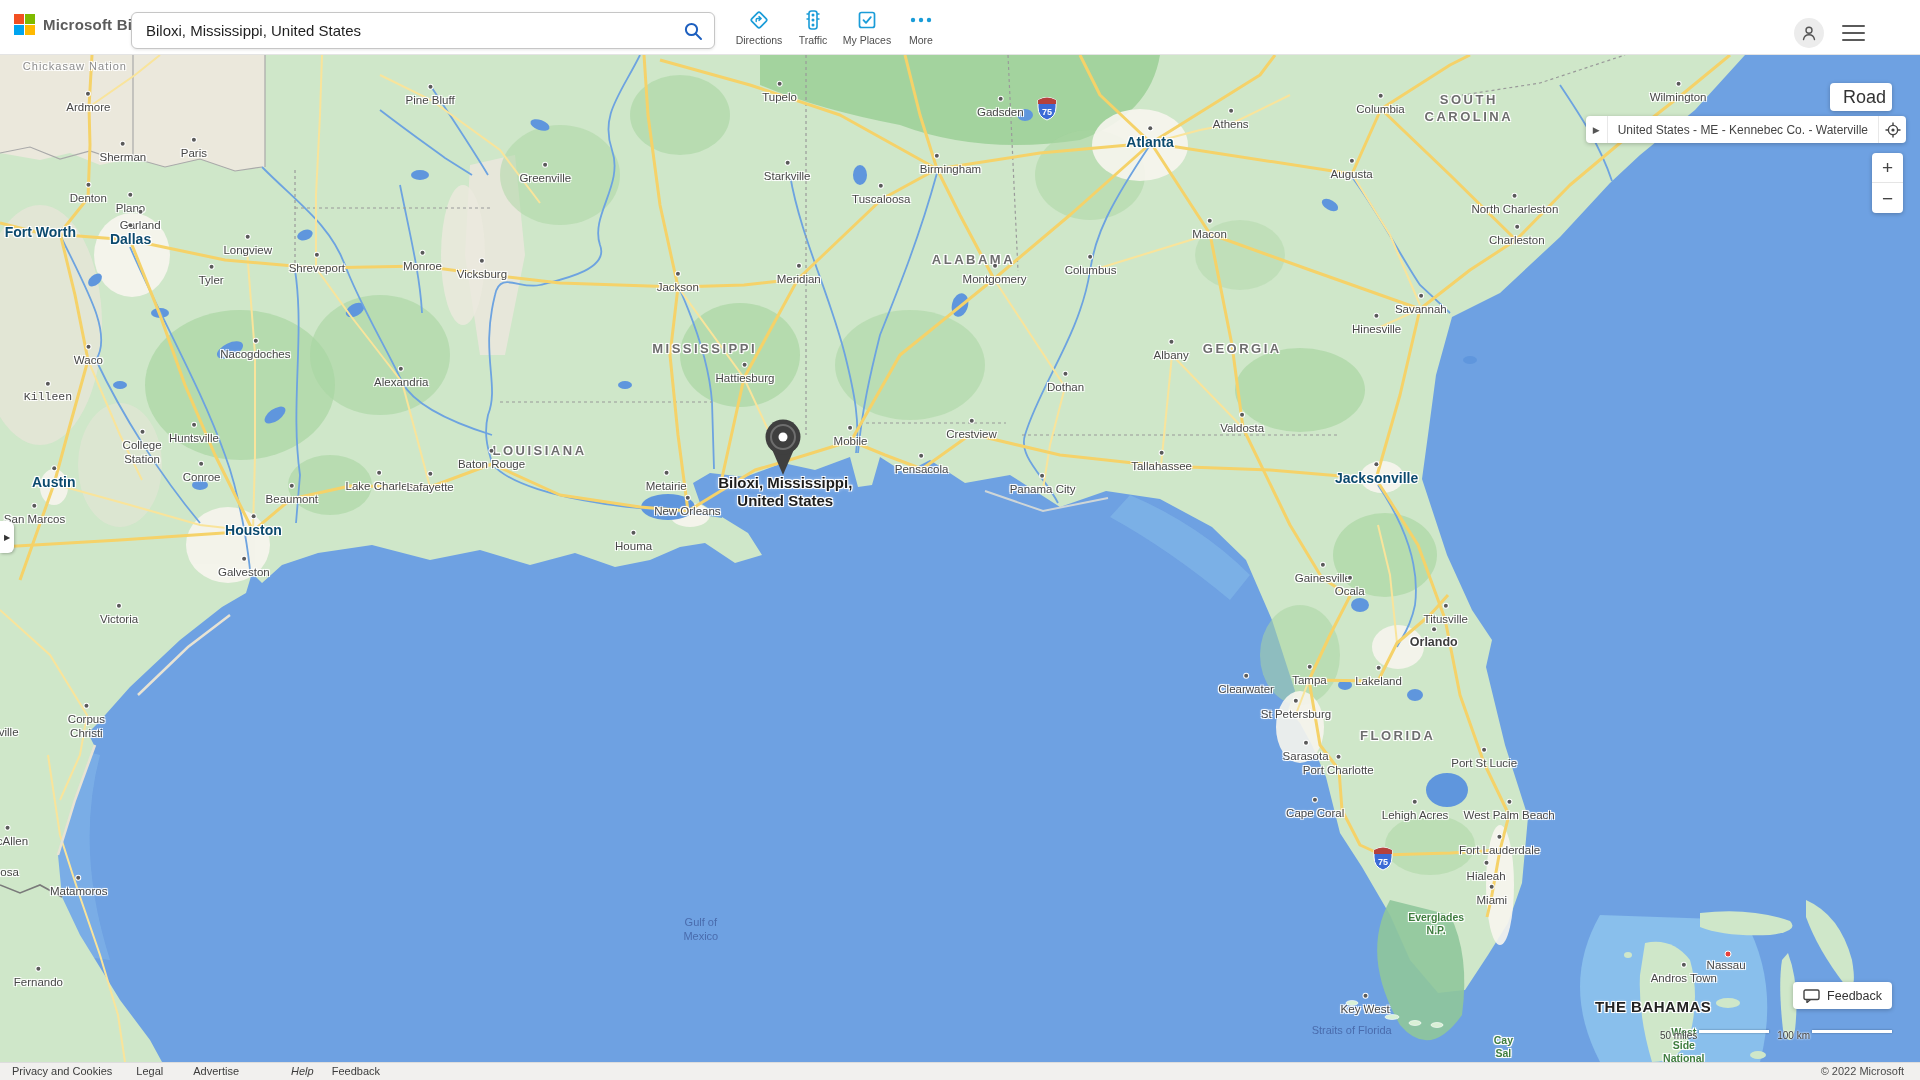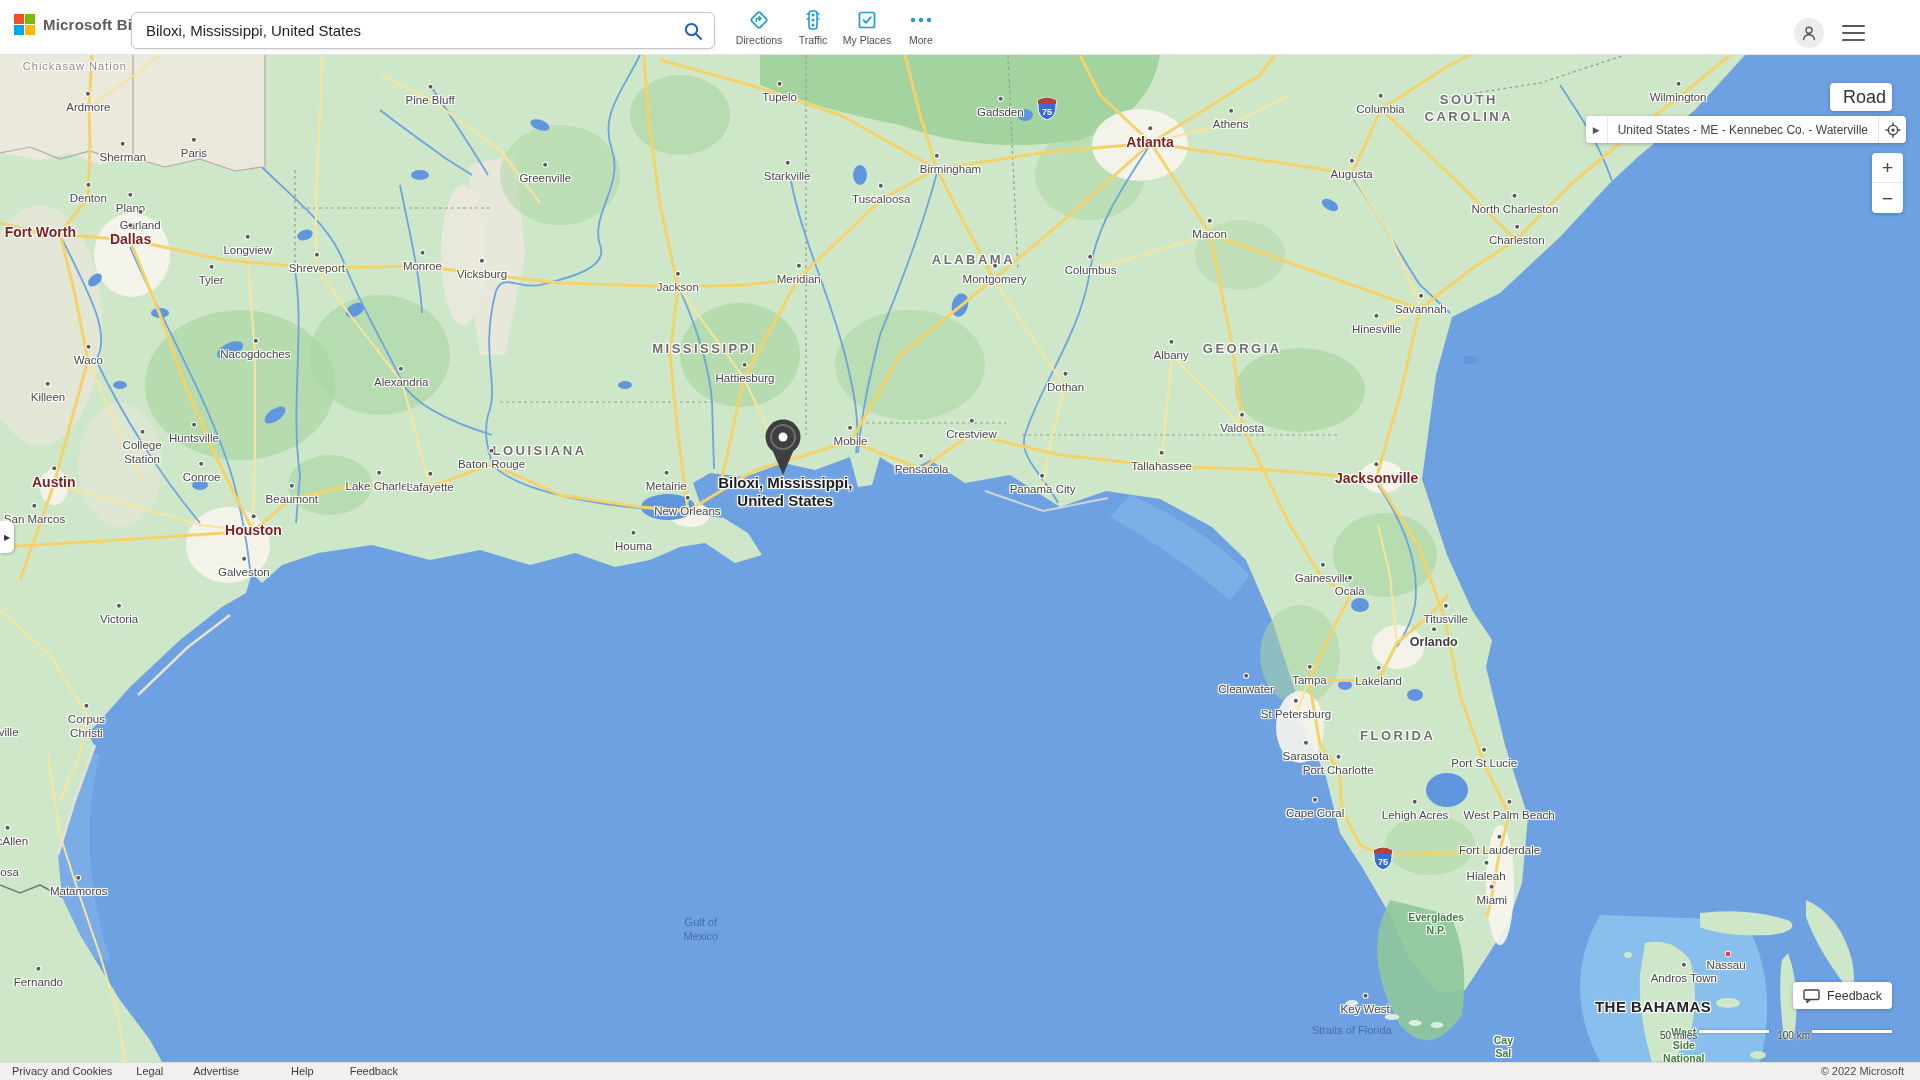--- a/index.html
+++ b/index.html
@@ -21,31 +21,31 @@
   .hamburger { position:absolute; left:1842px; top:25px; width:23px; height:16px; display:flex; flex-direction:column; justify-content:space-between; cursor:pointer; }
   .hamburger i { display:block; height:2px; background:#5a5a5a; border-radius:1px; }
 
   
   .footer { position:absolute; left:0; bottom:0; width:1920px; height:18px; background:#f1f0ee; border-top:1px solid #ddd; z-index:50; font-size:11px; color:#3c3c3c; }
   .footer-links { position:absolute; left:12px; top:2px; display:flex; list-style:none; }
   .footer-links li { cursor:pointer; white-space:nowrap; }
   .footer-links li:nth-child(1){ margin-right:24px; }
   .footer-links li:nth-child(2){ margin-right:30px; }
   .footer-links li:nth-child(3){ margin-right:52px; }
-  .footer-links li:nth-child(4){ margin-right:36px; }
+  .footer-links li:nth-child(4){ margin-right:18px;font-style:italic; }
   .copyright { position:absolute; right:16px; top:2px; color:#4a4a4a; }
 
   
   .map { position:absolute; top:55px; left:0; width:1920px; height:1007px; overflow:hidden; background:#6ea1e2; }
   .map svg.base { position:absolute; inset:0; width:100%; height:100%; }
   .map-labels { position:absolute; inset:0; pointer-events:none; z-index:10; }
   .lbl { position:absolute; transform:translate(-50%,-50%); white-space:pre-line; text-align:center; line-height:1.25;
          text-shadow:-1px -1px 0 #fff,1px -1px 0 #fff,-1px 1px 0 #fff,1px 1px 0 #fff,0 0 3px #fff; }
   .lbl.city { font-size:11.5px; color:#474747; }
-  .lbl.city-bold { font-size:14px; font-weight:700; color:#7f1d1d; }
+  .lbl.city-bold { font-size:14px; font-weight:700; color:#0c4a6e; }
   .lbl.city-mid { font-size:12.5px; font-weight:700; color:#3d3d3d;margin-left:36px; }
   .lbl.state { font-size:13px; font-weight:600; color:#6e6e6e; letter-spacing:2.5px; }
   .lbl.region { font-size:11px; color:#8d8d8d; letter-spacing:1px; }
   .lbl.water { font-size:11px; color:#4a6cad; text-shadow:none; }
   .lbl.park { font-size:10.5px; font-weight:600; color:#3f7d3f; }
   .lbl.bahamas { font-size:15px; font-weight:700; color:#222; letter-spacing:.5px; }
   .lbl.dot::before { content:""; position:absolute; left:50%; top:-8px; width:4px; height:4px; margin-left:-2px; border-radius:50%; background:#5a5a5a; box-shadow:0 0 0 1px #fff; }
   .marker-dot { position:absolute; width:7px; height:7px; border-radius:50%; transform:translate(-50%,-50%); border:1px solid #fff; }
 
   
@@ -425,21 +425,21 @@
       <span class="lbl park" style="left: 78.3%; top: 98.5%;">Cay
 Sal</span>
       <span class="lbl city" style="left: 89.9%; top: 90.4%;">Nassau</span>
       <span class="lbl city dot" style="left: 87.7%; top: 91.7%;">Andros Town</span>
       <span class="lbl bahamas" style="left: 86.1%; top: 94.5%;">THE BAHAMAS</span>
       <span class="lbl park" style="left: 87.7%; top: 99%;">West
 Side
 National
 Park</span>
       <span class="lbl city dot" style="left: 4.6%; top: 30.3%;">Waco</span>
-      <span class="lbl city dot" style="left: 2.5%; top: 34%;">Killeen</span>
+      <span class="lbl city dot" style="left: 2.5%; top: 34%; font-family: Liberation Mono, monospace;">Killeen</span>
       <span class="lbl city dot" style="left: 10.1%; top: 38%;">Huntsville</span>
       <span class="lbl city dot" style="left: 7.4%; top: 39.4%;">College
 Station</span>
       <span class="lbl city dot" style="left: 10.5%; top: 41.9%;">Conroe</span>
       <span class="lbl city dot" style="left: 13.3%; top: 29.7%;">Nacogdoches</span>
       <span class="lbl city dot" style="left: 20.9%; top: 32.5%;">Alexandria</span>
       <span class="lbl state" style="left: 28.1%; top: 39.3%;">LOUISIANA</span>
       <span class="lbl city-bold dot" style="left: 2.8%; top: 42.5%;">Austin</span>
       <span class="lbl city dot" style="left: 1.8%; top: 46.1%;">San Marcos</span>
       <span class="lbl city-bold dot" style="left: 13.2%; top: 47.3%;">Houston</span>

